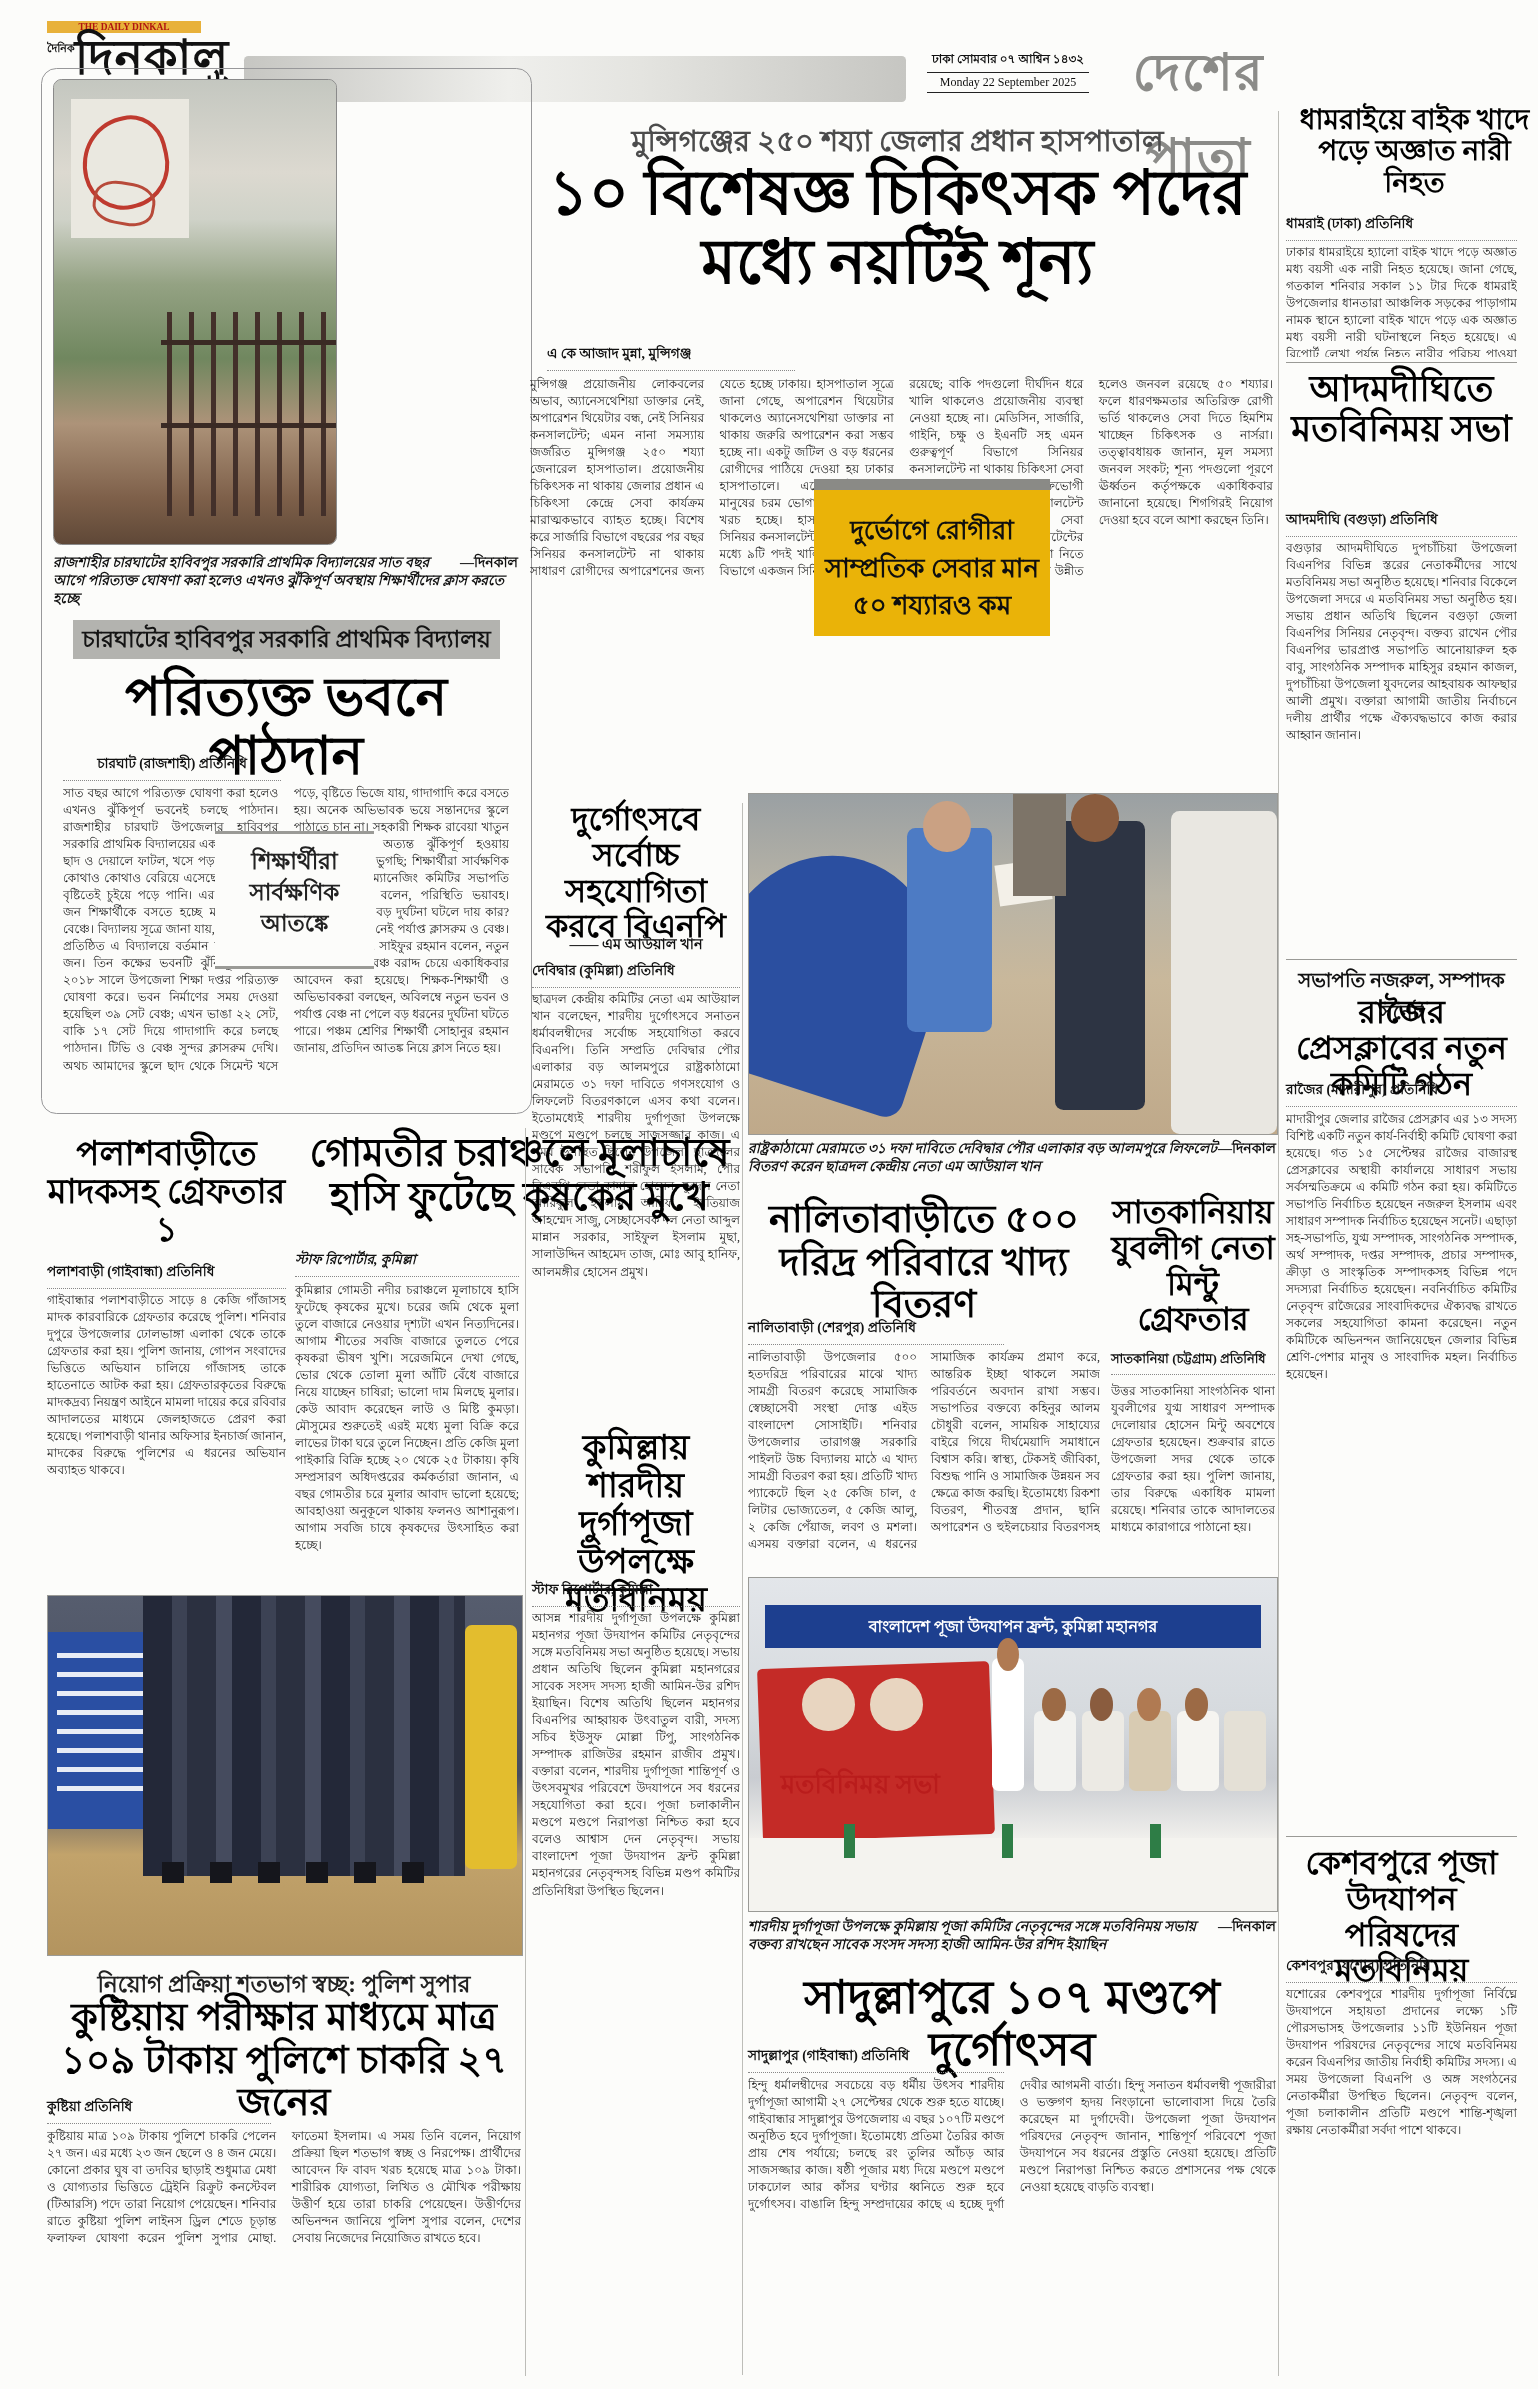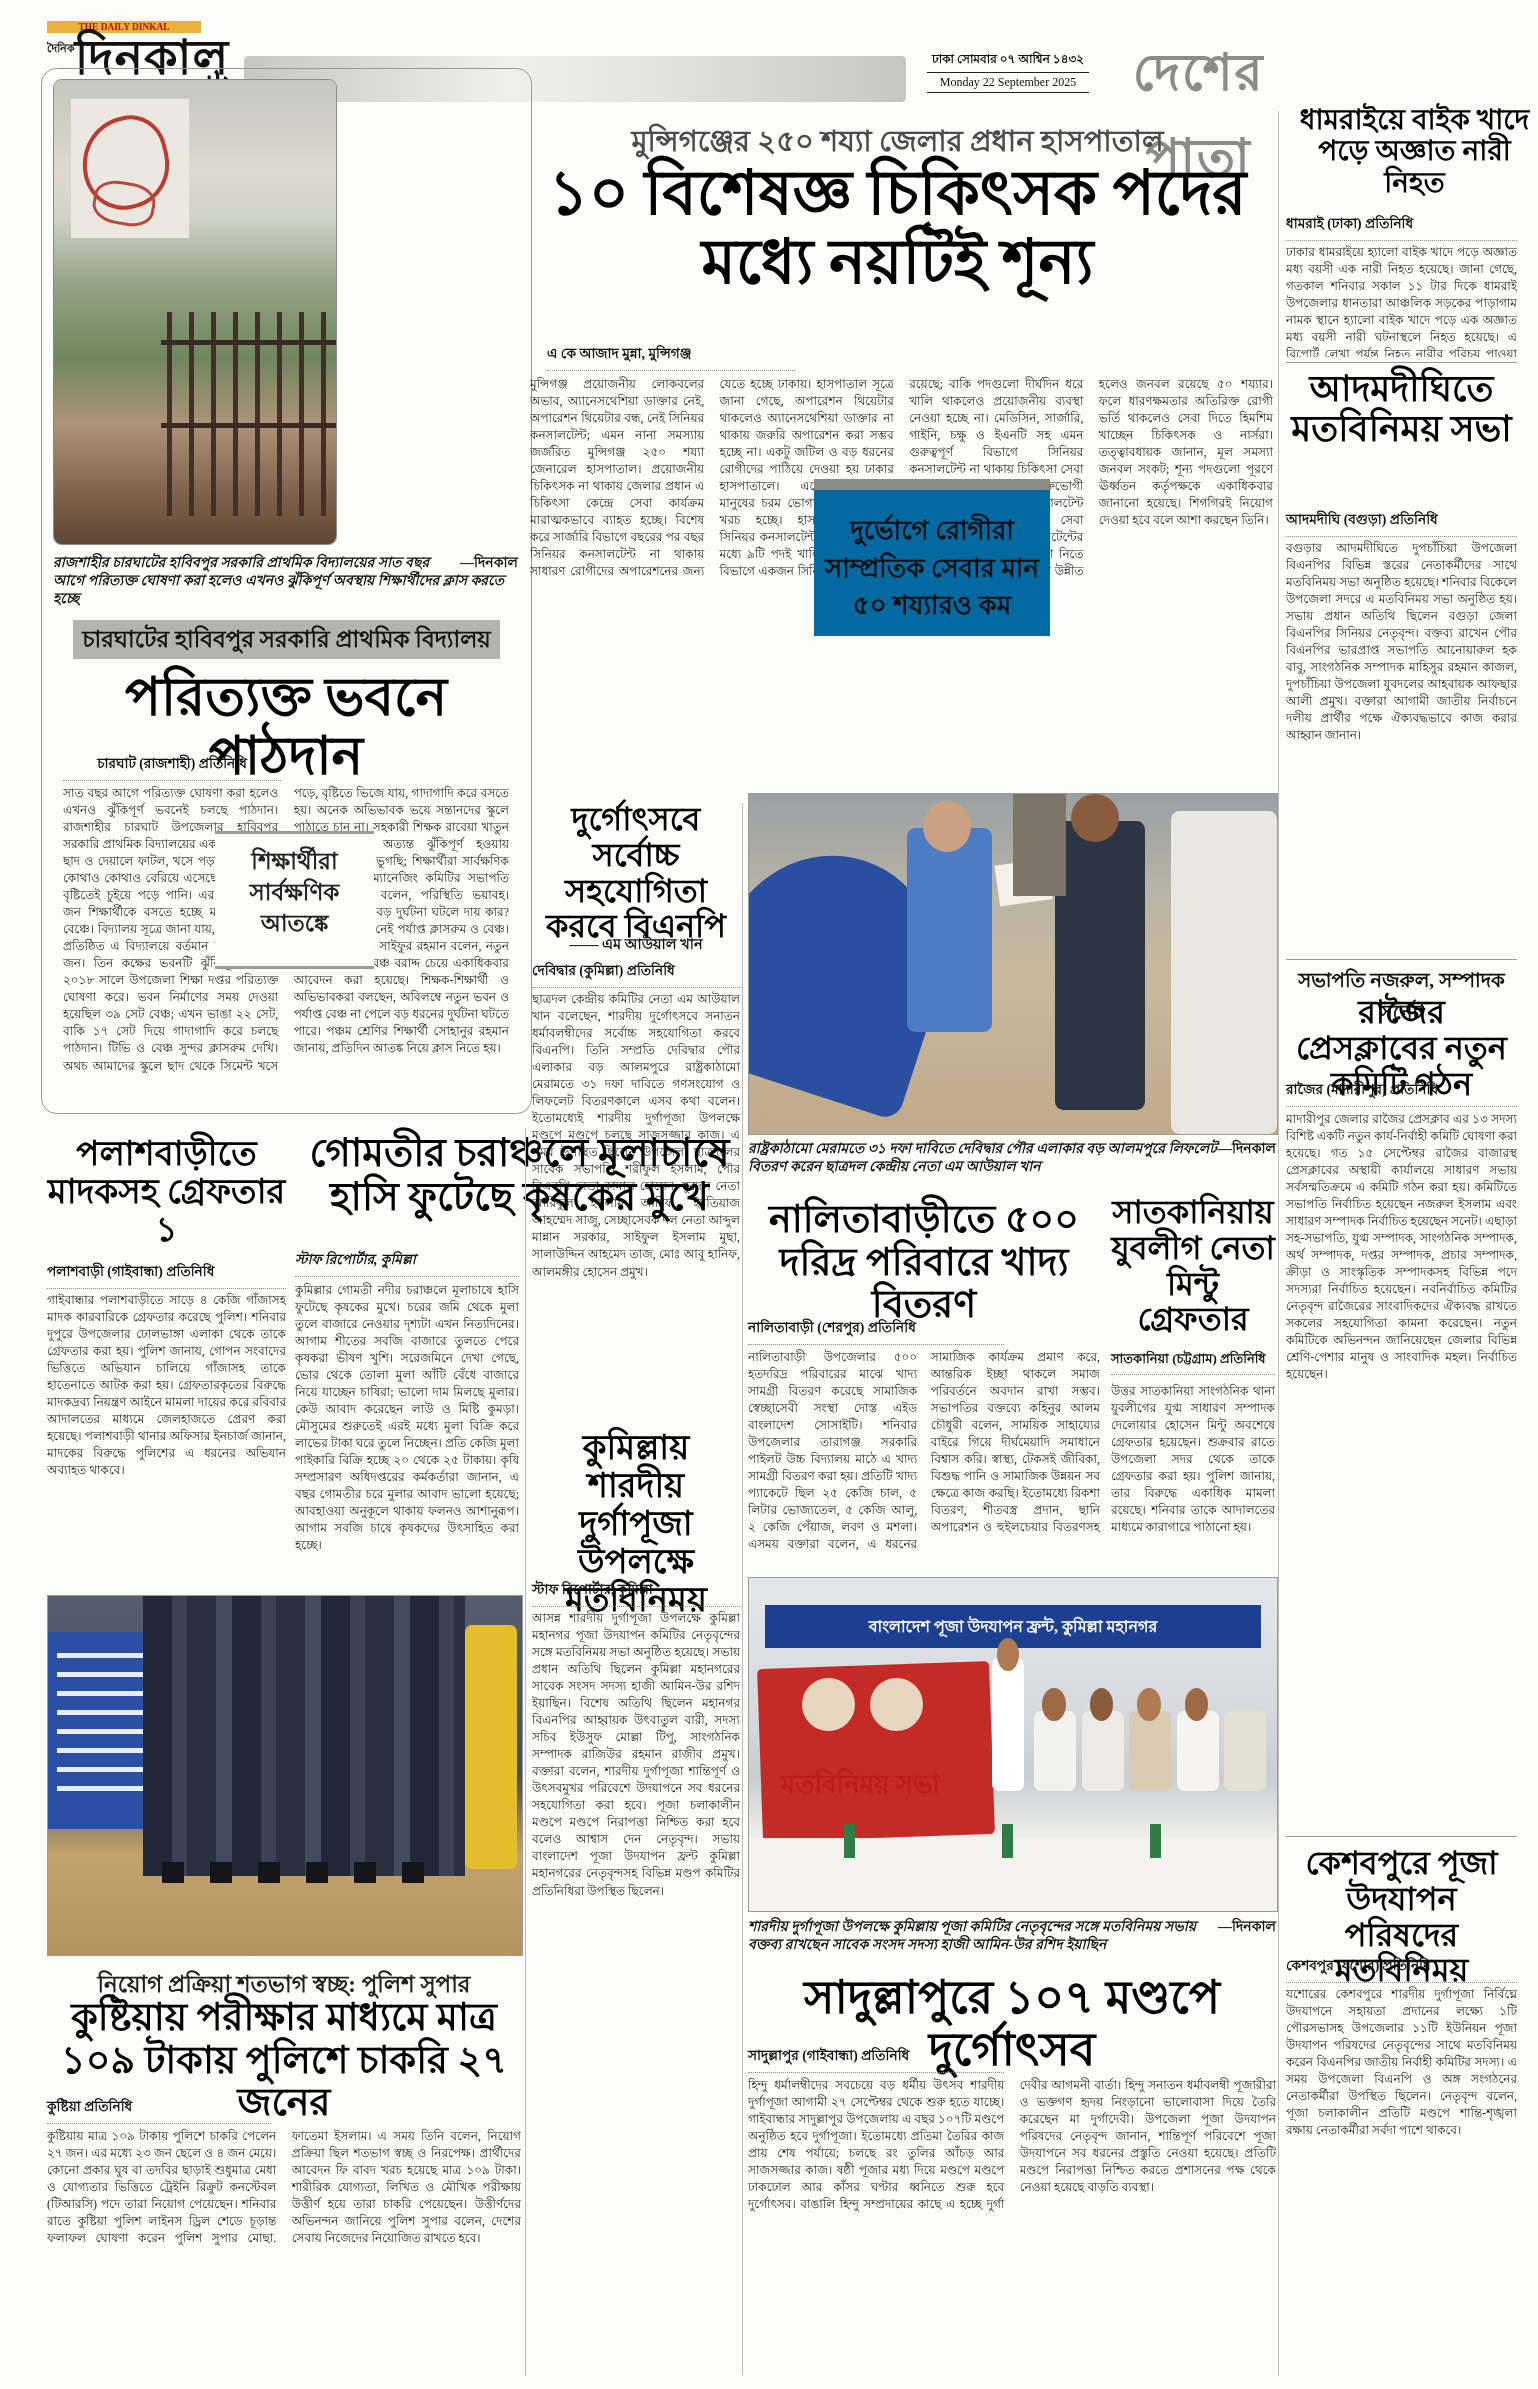--- a/index.html
+++ b/index.html
@@ -10,21 +10,21 @@
   .kicker{font-weight:700;text-align:center;color:#4c4c4c;}
   .byline{font-weight:700;font-size:13.7px;color:#111;border-bottom:0.9px dotted #888;padding-bottom:4.3px;}
   .bodytext{font-size:12px;line-height:1.42;text-align:justify;color:#1c1c1c;overflow:hidden;}
   .caption{font-size:14px;font-weight:700;font-style:italic;line-height:1.3;color:#111;}
   .caption .credit{float:right;font-style:normal;}
   .photo{position:absolute;overflow:hidden;background:#c9c9c4;}
   .photo>div{position:absolute;}
   .vrule{position:absolute;width:0.9px;background:#bdbdb8;}
   .hrule{position:absolute;height:0.9px;background:#9a9a96;}
   .graybar{background:#b3b3af;color:#141414;font-weight:800;text-align:center;}
-  .pullquote{background:#0369a1;border-top:11px solid #8a8a86;text-align:center;
+  .pullquote{background:#eab308;border-top:11px solid #8a8a86;text-align:center;
              font-weight:800;font-size:26px;line-height:1.45;color:#0f0f0f;padding-top:22px;}
   .subheadbox{background:#fcfcfa;text-align:center;font-weight:800;font-size:23px;line-height:1.35;color:#222;
               border-top:3.4px solid #9a9a96;border-bottom:3.4px solid #9a9a96;padding-top:12px;}
   .logo-main{font-size:48px;font-weight:800;letter-spacing:0.9px;border-bottom:5.1px solid #000;line-height:1.05;}
   .logo-banner{background:#e8b13a;color:#b01510;font-weight:800;font-size:9.4px;text-align:center;padding:0.9px 1.7px;}
   .logo-tag{font-size:10.3px;font-weight:700;text-align:center;margin-top:3.4px;}
   .dateline{font-size:12px;font-weight:700;border-bottom:1.3px solid #222;padding-bottom:1.7px;text-align:center;}
   .section-title{font-size:51px;font-weight:700;color:#8b8b88;letter-spacing:1.7px;}
 </style>
 </head>

